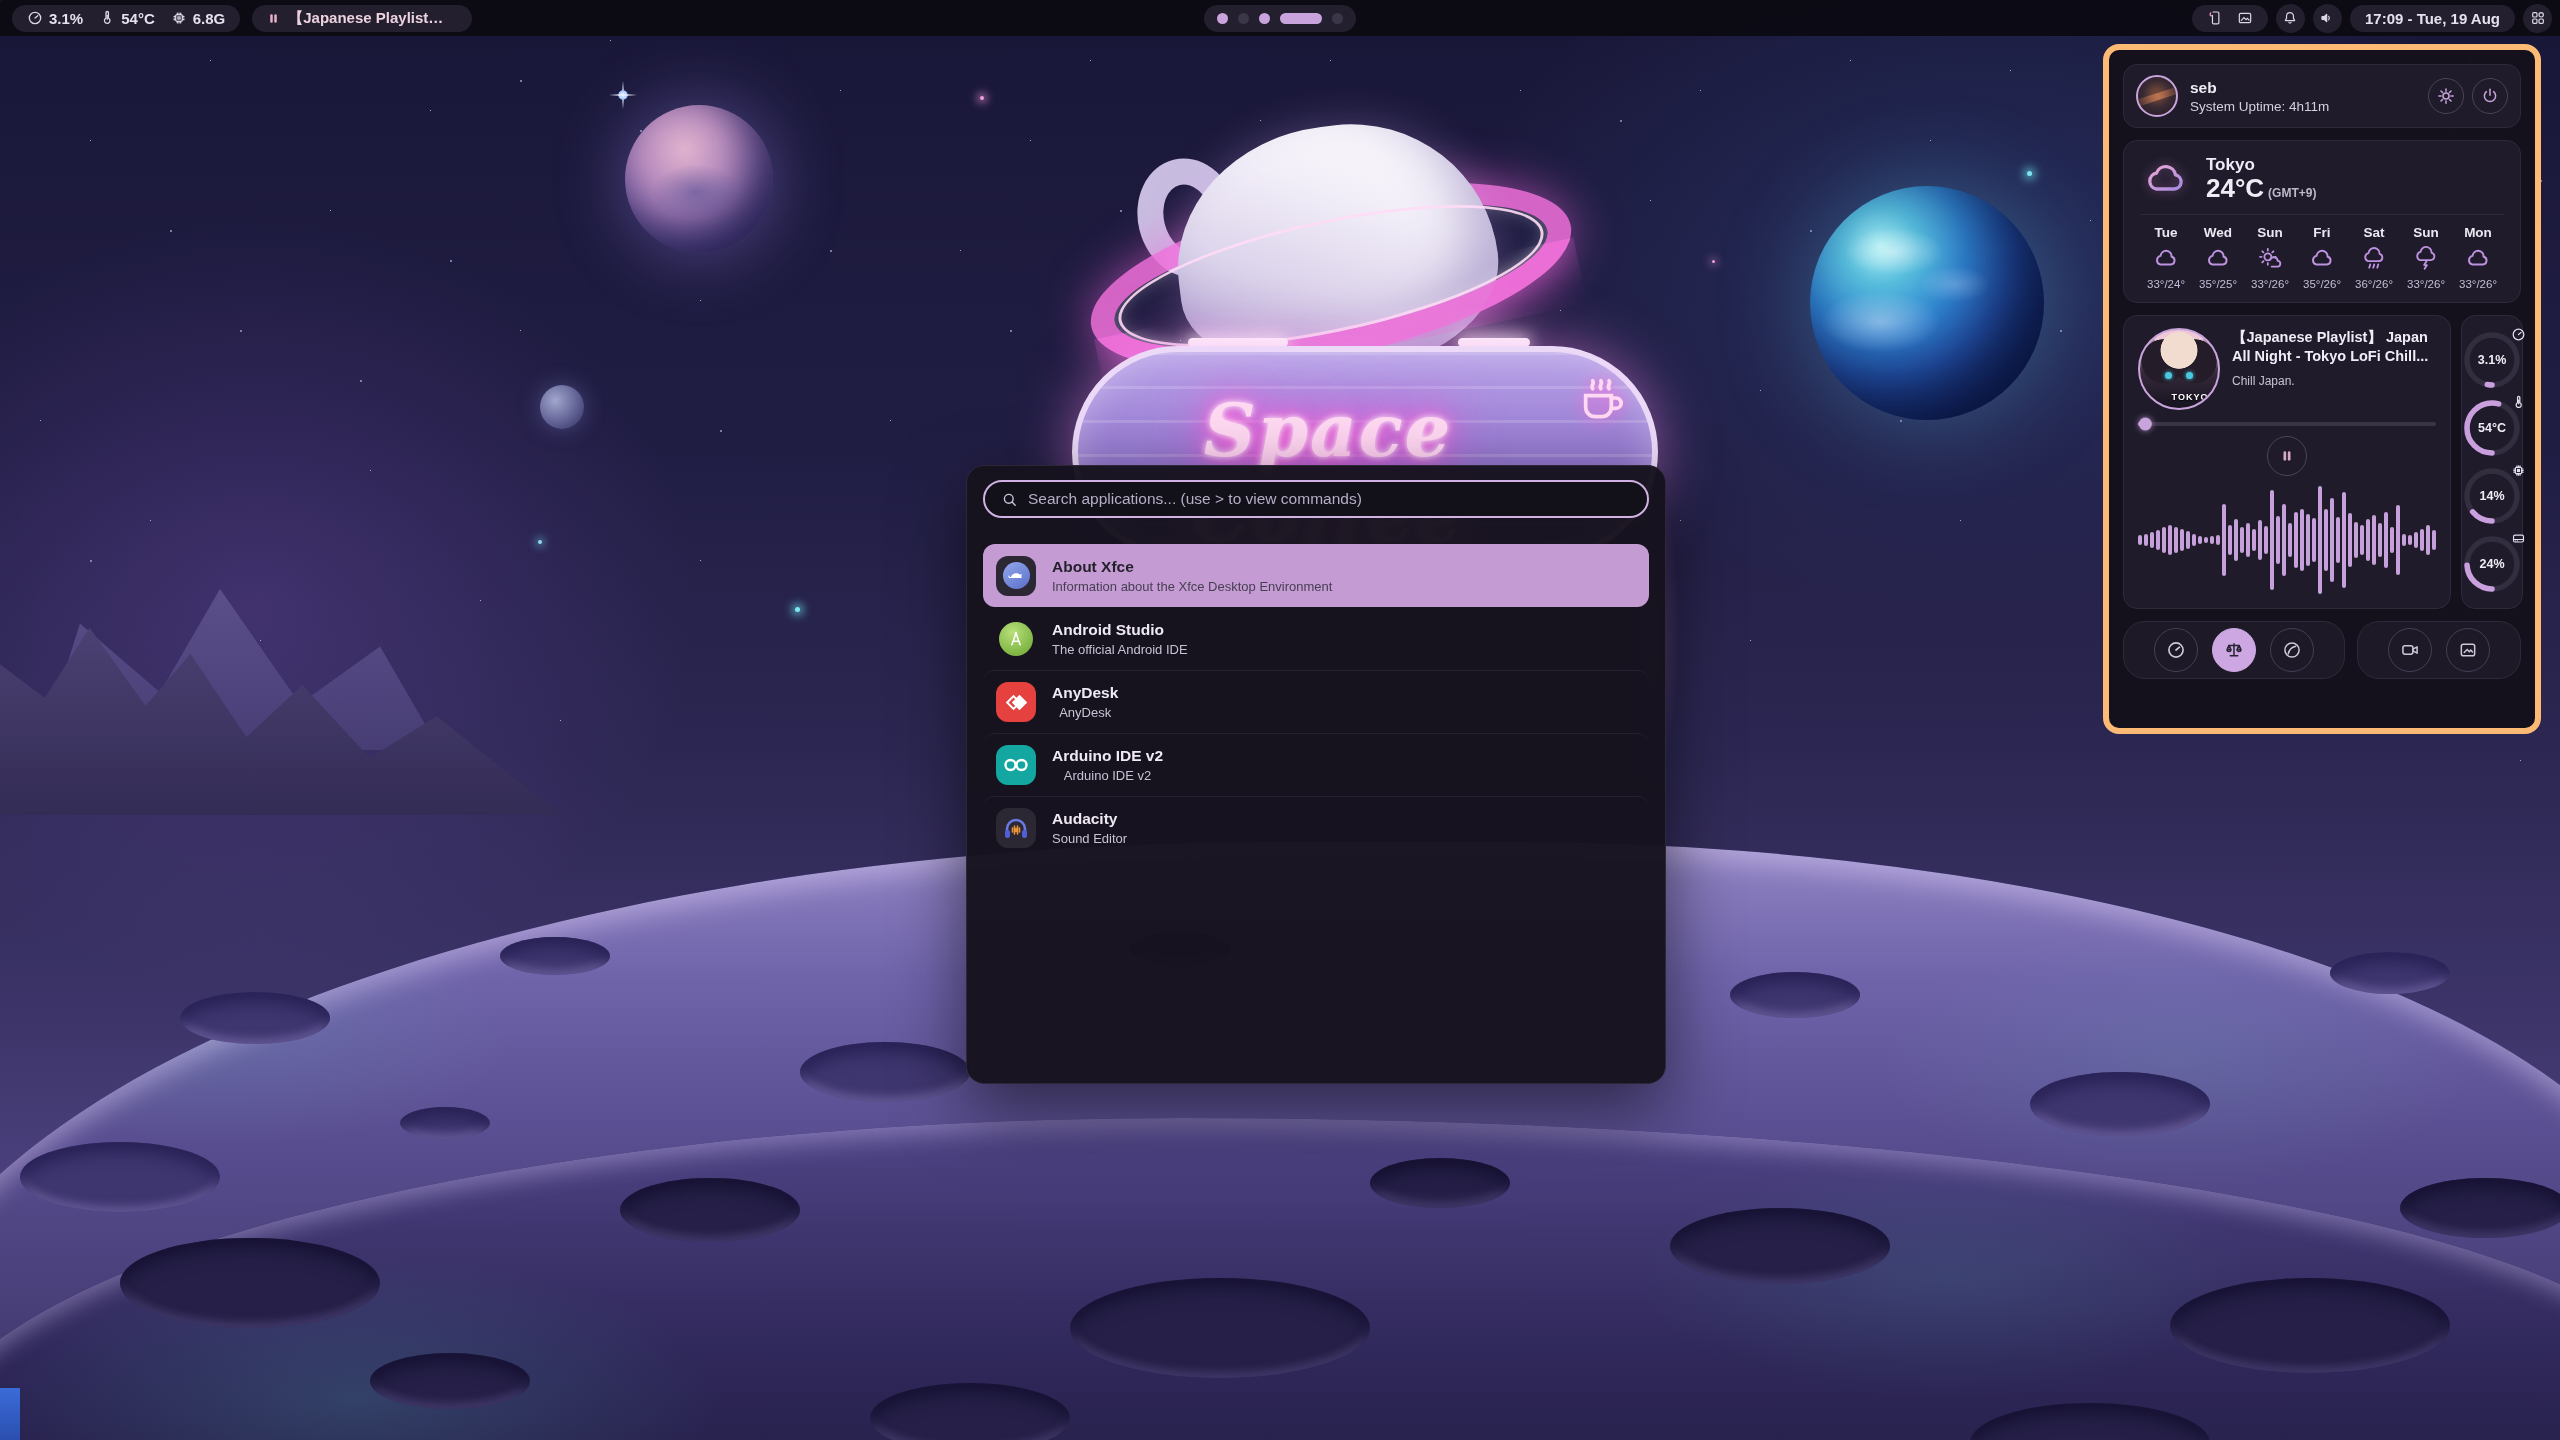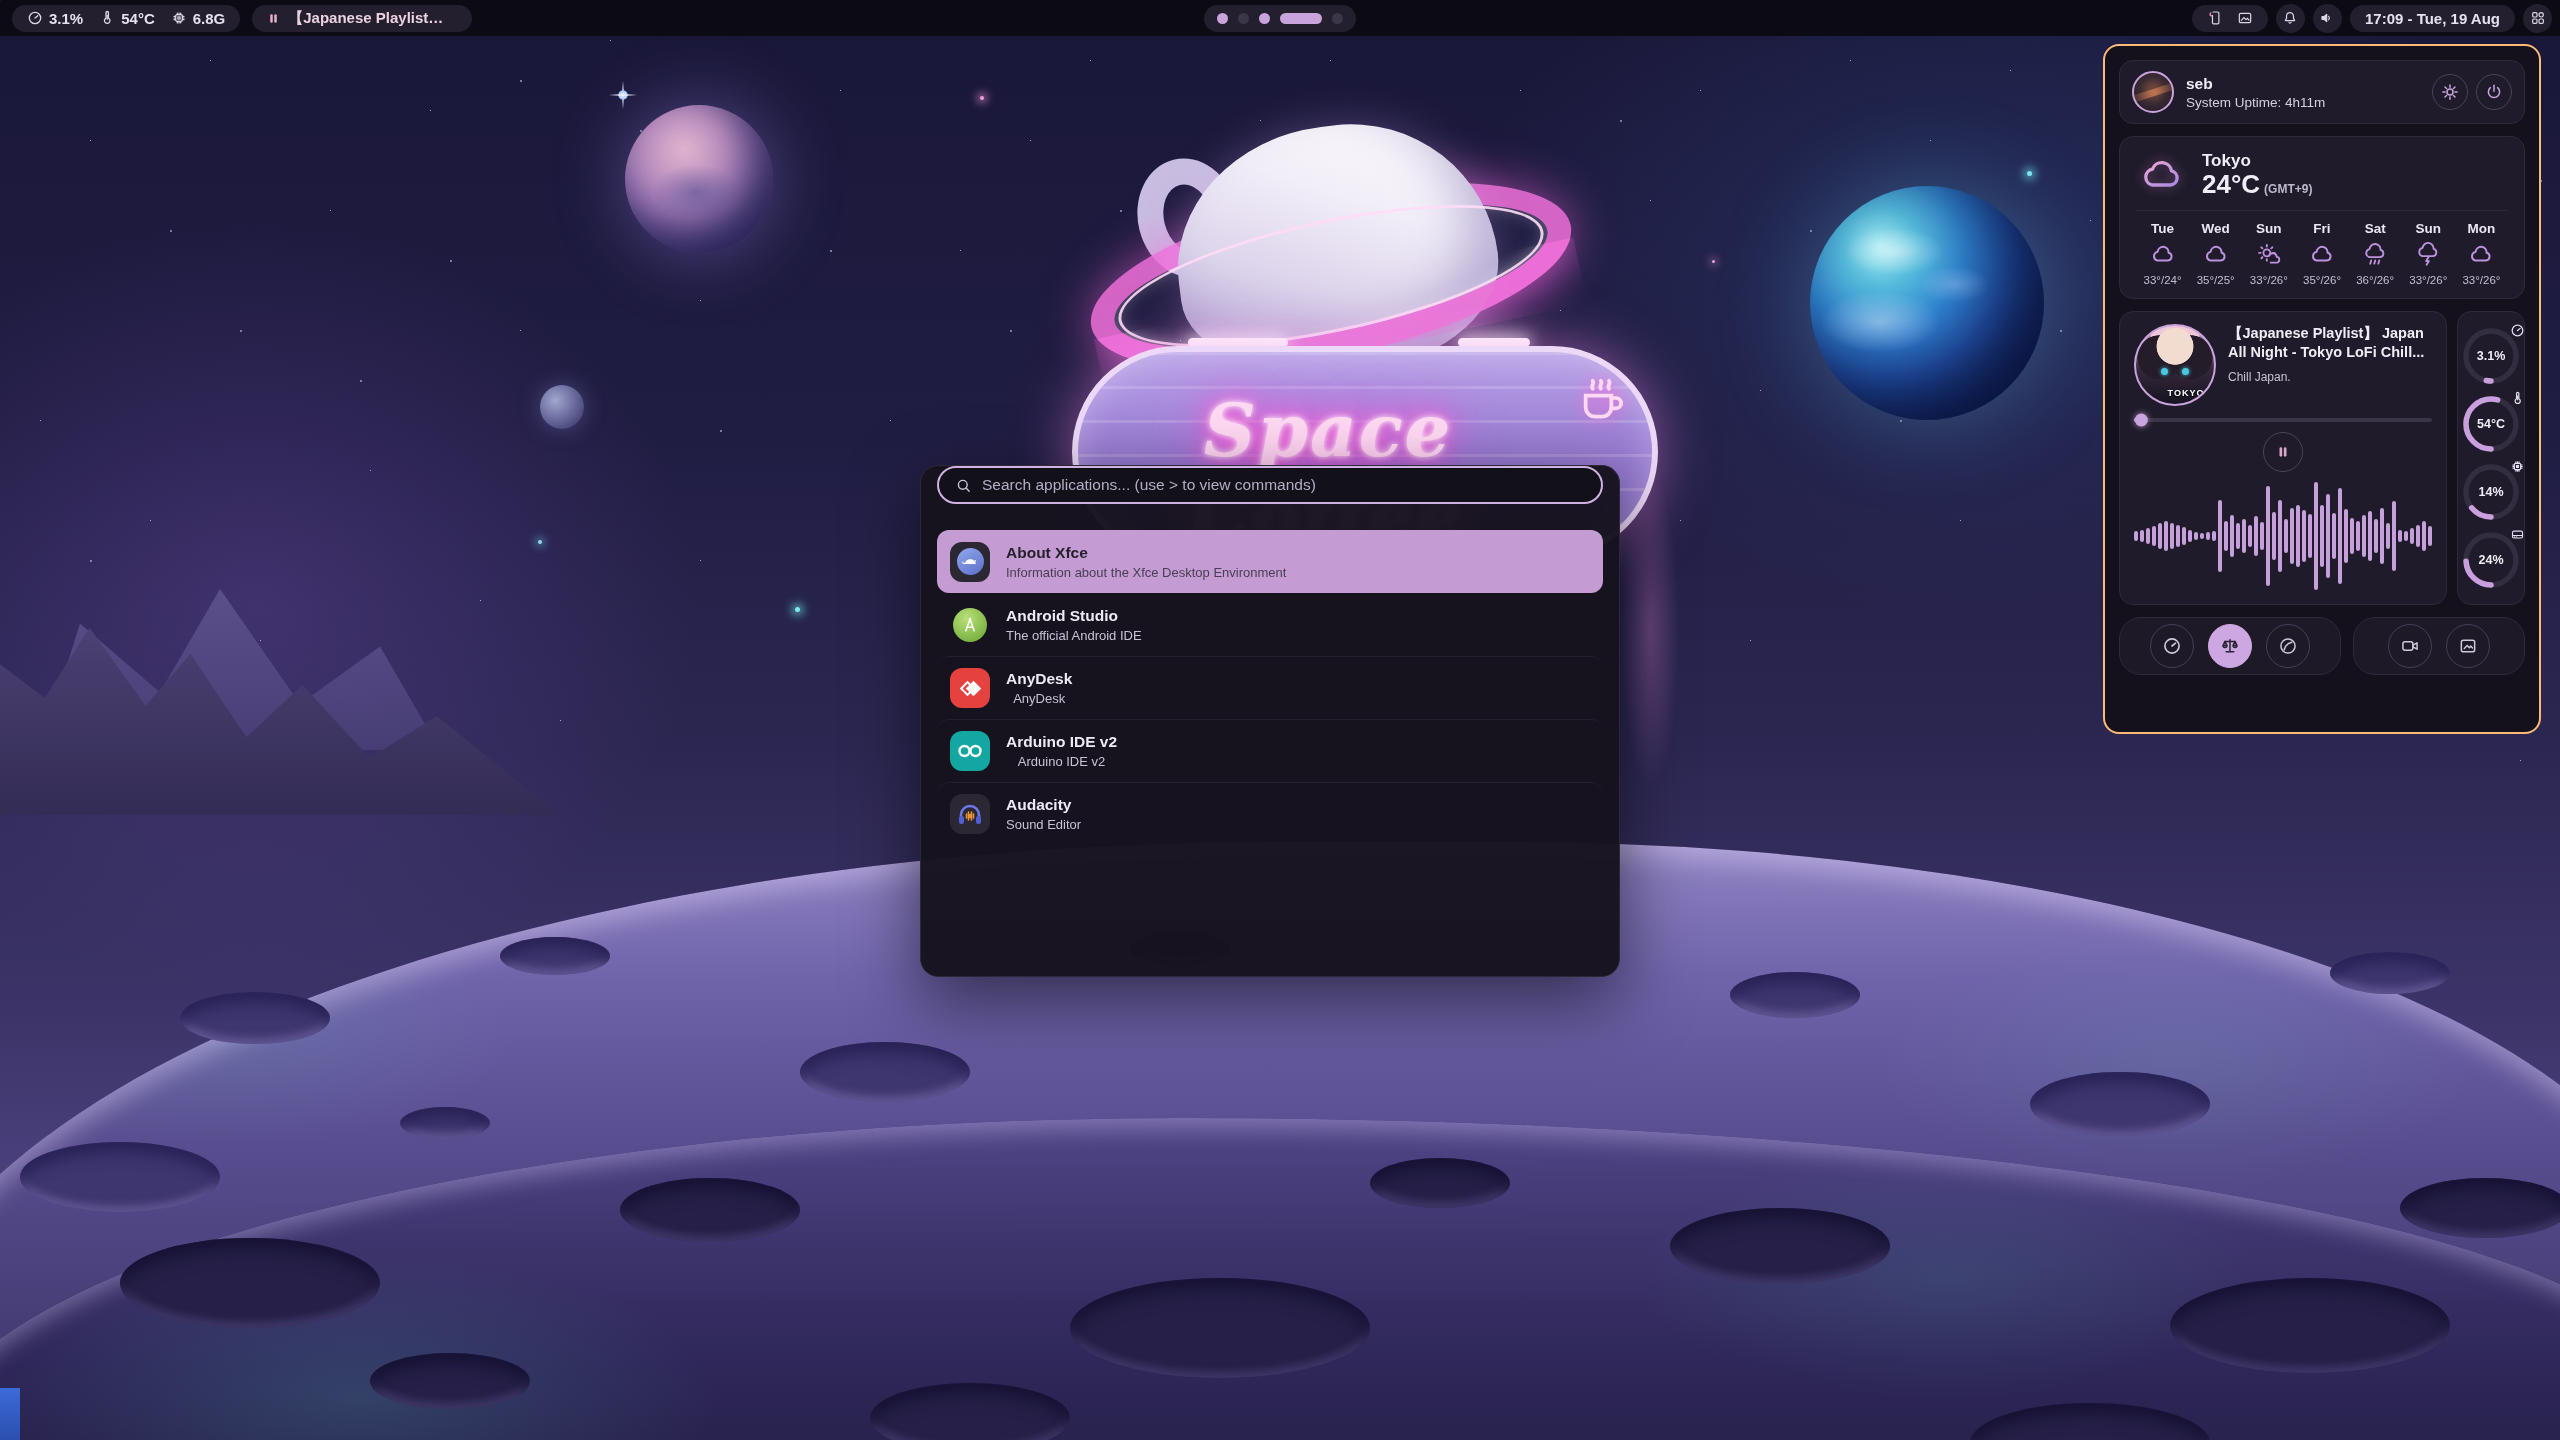--- a/index.html
+++ b/index.html
@@ -109,22 +109,22 @@
   .tb-center { position:absolute; left:50%; transform:translateX(-50%); }
   .ws-pill { display:flex; align-items:center; gap:10px; background:#241f2e; border-radius:14px; height:27px; padding:0 13px; }
   .ws { width:11px; height:11px; border-radius:6px; background:#3c3748; }
   .ws.occupied { background:#c9a4dc; }
   .ws.active { width:42px; background:#c9a4dc; }
   .tb-right { margin-left:auto; display:flex; align-items:center; gap:8px; margin-right:8px; }
   .round-btn { width:29px; height:29px; border-radius:50%; background:#241f2e; display:flex; align-items:center; justify-content:center; }
   .clock-pill { font-weight:700; }
 
   
-  .launcher { position:absolute; left:920px; top:465px; width:700px; height:512px; z-index:30;
-    background:rgba(22,18,29,.97); border:1px solid #2c2838; border-radius:18px; padding:0 16px 10px;
+  .launcher { position:absolute; left:966px; top:465px; width:700px; height:619px; z-index:30;
+    background:rgba(22,18,29,.97); border:1px solid #2c2838; border-radius:18px; padding:14px 16px 10px;
     box-shadow:0 24px 70px rgba(0,0,0,.55); }
   .searchbar { display:flex; align-items:center; gap:10px; height:38px; border:2px solid #cfb2e2; border-radius:20px;
     background:#121019; padding:0 16px; }
   .searchbar input { flex:1; background:transparent; border:none; outline:none; color:#ded7ea; font-size:15.5px; font-family:"Liberation Sans",sans-serif; }
   .searchbar input::placeholder { color:#b6adc6; }
   .search-icon { color:#c9c1d6; width:17px; height:17px; }
   .app-list { margin-top:26px; }
   .app-row { display:flex; align-items:center; gap:16px; height:63px; padding:0 13px; border-radius:12px; }
   .app-row.selected { background:#c49cd3; }
   .app-row:not(.selected) + .app-row { border-top:1px solid #232030; }
@@ -136,21 +136,21 @@
   .selected .app-desc { color:#473e52; }
   .tile-dark { background:#2b2834; }
   .tile-red { background:#e4413f; }
   .tile-teal { background:#14a7a2; }
   .xfce-circle { width:27px; height:27px; border-radius:50%; background:linear-gradient(145deg,#93a8ec,#5a6fc8); display:flex; align-items:center; justify-content:center; }
   .as-circle { width:34px; height:34px; border-radius:50%; background:radial-gradient(circle at 40% 30%,#b8e07a,#7cb342 75%); display:flex; align-items:center; justify-content:center; }
   .diamond { width:11px; height:11px; transform:rotate(45deg); }
 
   
   .panel { position:absolute; left:2103px; top:44px; width:438px; height:690px; z-index:35;
-    background:rgba(20,17,27,.96); border:2px solid #fdba74; border-radius:16px; padding:14px; color:#f0ecf5; }
+    background:rgba(20,17,27,.96); border:6px solid #fdba74; border-radius:16px; padding:14px; color:#f0ecf5; }
   .card { background:#1f1b2a; border:1px solid #2e2a3a; border-radius:14px; }
   .user-card { height:64px; display:flex; align-items:center; padding:0 12px; gap:12px; }
   .avatar { width:42px; height:42px; border-radius:50%; border:2px solid #c9a4dc; position:relative; overflow:hidden;
     background:radial-gradient(circle at 50% 45%, #6a4438 0 16%, #3a2a33 48%, #1f1925 100%); flex:0 0 auto; }
   .avatar::after { content:""; position:absolute; left:-6px; top:16px; width:52px; height:7px; transform:rotate(-18deg);
     background:linear-gradient(90deg,transparent,rgba(232,140,92,.65),transparent); }
   .user-txt { display:flex; flex-direction:column; gap:2px; min-width:0; }
   .user-name { font-size:15.5px; font-weight:700; }
   .user-uptime { font-size:13.5px; color:#d6cfdf; }
   .user-actions { margin-left:auto; display:flex; gap:8px; }

